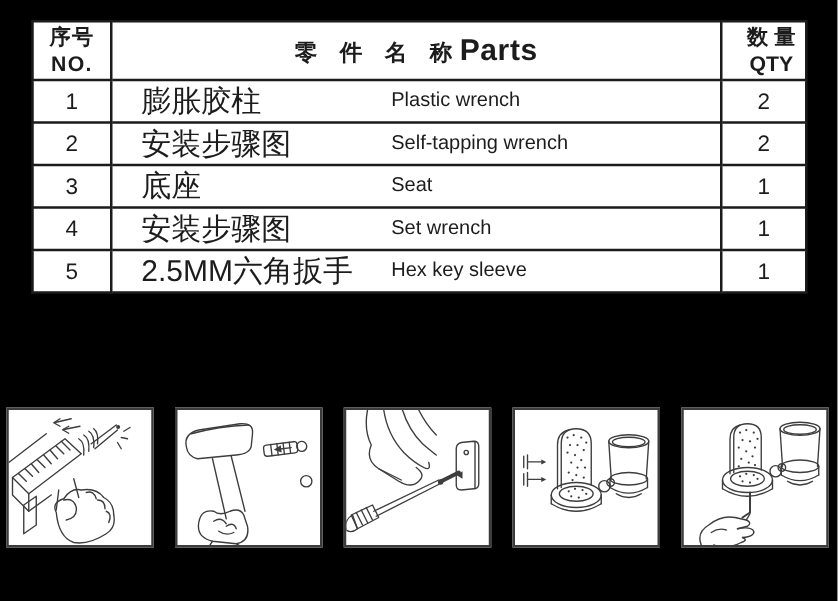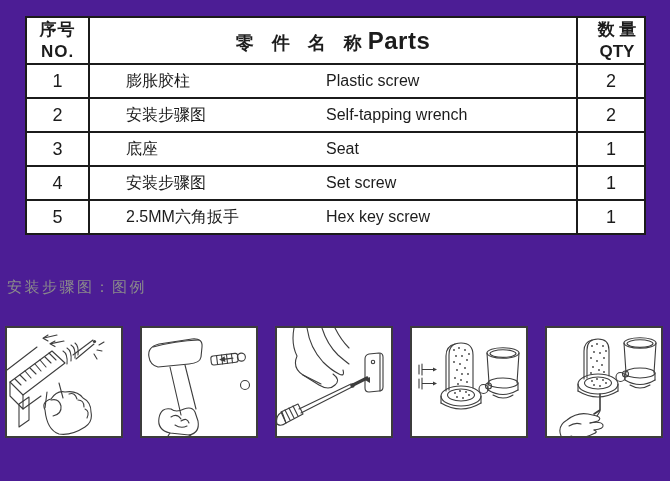--- a/index.html
+++ b/index.html
@@ -1,36 +1,36 @@
 <!DOCTYPE html>
 <html><head>
 <meta charset="utf-8">
 <style>
   html,body{margin:0;padding:0;background:#fff;}
   .sheet{
-    position:relative;width:670px;height:481px;background:#4c1d95;
+    position:relative;width:670px;height:481px;background:#000000;
     font-family:"Liberation Sans","DejaVu Sans",sans-serif;color:#1c1c1c;overflow:hidden;
   }
   table.parts{
     position:absolute;left:25px;top:16px;width:619px;
     border-collapse:collapse;table-layout:fixed;
   }
   table.parts th,table.parts td{
     border:2px solid #1b1b1b;padding:0;vertical-align:middle;background:#fff;
   }
   col.c-no{width:63px;} col.c-parts{width:488px;} col.c-qty{width:68px;}
   thead th{height:45px;font-weight:bold;text-align:center;line-height:1.25;}
   .hdr-two{font-size:17px;letter-spacing:1px;}
   .parts-cn{font-size:18px;word-spacing:9px;letter-spacing:2px;margin-right:4px;}
   .parts-en{font-size:24px;letter-spacing:0.5px;}
   .qty-two{font-size:17px;margin-left:12px;}
   tbody td{height:32px;}
   td.no-cell,td.qty-cell{text-align:center;font-size:18px;}
   td.parts-cell{text-align:left;}
-  .cn-name{display:inline-block;width:200px;margin-left:36px;font-size:16px;vertical-align:middle;}
+  .cn-name{display:inline-block;width:200px;margin-left:23px;font-size:24px;vertical-align:middle;}
   .en-name{display:inline-block;font-size:16px;vertical-align:middle;}
   .caption{
     position:absolute;left:7px;top:278px;font-size:15px;letter-spacing:2.5px;color:#8b8b8b;
   }
   .steps{position:absolute;left:5px;top:326px;display:flex;gap:17px;}
   .panel{
     box-sizing:border-box;width:118px;height:112px;border:2px solid #3c3c3c;background:#fff;
   }
   .panel svg{display:block;width:114px;height:108px;}
 </style>
@@ -57,56 +57,55 @@
         <th>
           <div class="qty-two cnline">数 量</div>
           <div class="qty-two">QTY</div>
         </th>
       </tr>
     </thead>
     <tbody>
       <tr>
         <td class="no-cell">1</td>
         <td class="parts-cell">
-          <span class="cn-name">膨胀胶柱</span><span class="en-name">Plastic screw</span>
+          <span class="cn-name">膨胀胶柱</span><span class="en-name">Plastic wrench</span>
         </td>
         <td class="qty-cell">2</td>
       </tr>
       <tr>
         <td class="no-cell">2</td>
         <td class="parts-cell">
           <span class="cn-name">安装步骤图</span><span class="en-name">Self-tapping wrench</span>
         </td>
         <td class="qty-cell">2</td>
       </tr>
       <tr>
         <td class="no-cell">3</td>
         <td class="parts-cell">
           <span class="cn-name">底座</span><span class="en-name">Seat</span>
         </td>
         <td class="qty-cell">1</td>
       </tr>
       <tr>
         <td class="no-cell">4</td>
         <td class="parts-cell">
-          <span class="cn-name">安装步骤图</span><span class="en-name">Set screw</span>
+          <span class="cn-name">安装步骤图</span><span class="en-name">Set wrench</span>
         </td>
         <td class="qty-cell">1</td>
       </tr>
       <tr>
         <td class="no-cell">5</td>
         <td class="parts-cell">
-          <span class="cn-name">2.5MM六角扳手</span><span class="en-name">Hex key screw</span>
+          <span class="cn-name">2.5MM六角扳手</span><span class="en-name">Hex key sleeve</span>
         </td>
         <td class="qty-cell">1</td>
       </tr>
     </tbody>
   </table>
 
-  <div class="caption">安装步骤图：图例</div>
 
   <div class="steps">
 
     <div class="panel">
       <svg viewBox="0 0 114 108" role="img" aria-label="electric-drill-drilling-hole-in-wall">
         <g fill="none" stroke="#3d3d3d" stroke-width="1.1" stroke-linecap="round" stroke-linejoin="round">
           <path d="M0,42 L30,19"></path>
           <path d="M50,7 L37,10"></path>
             <path d="M41,7 L36,10.2 L41,13"></path>
           <path d="M57,13 L44,15.6"></path>

